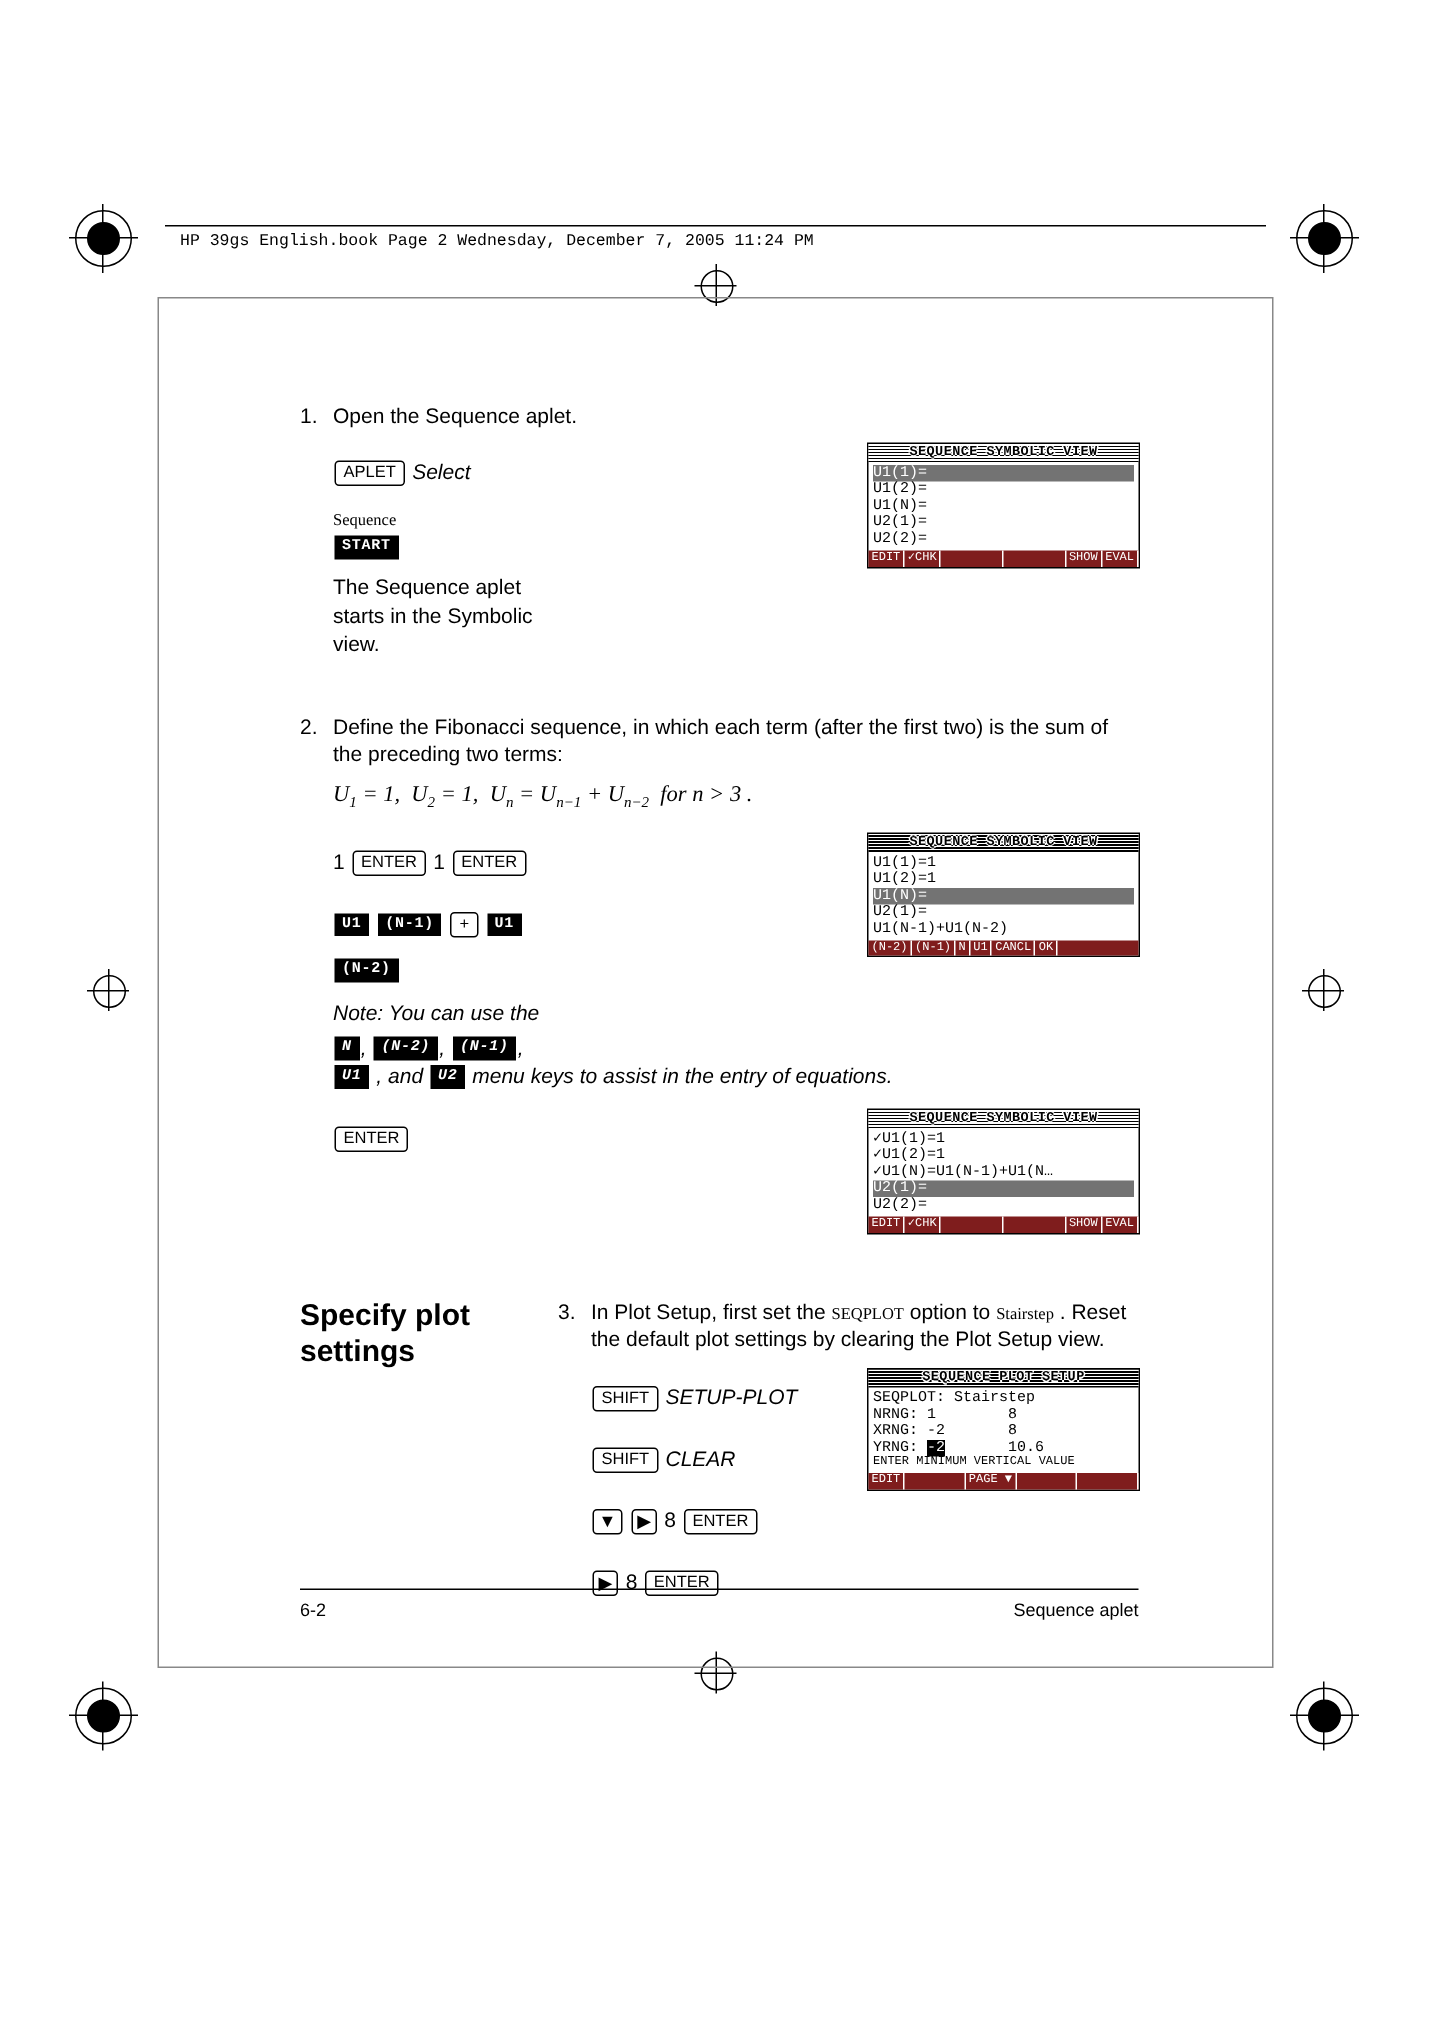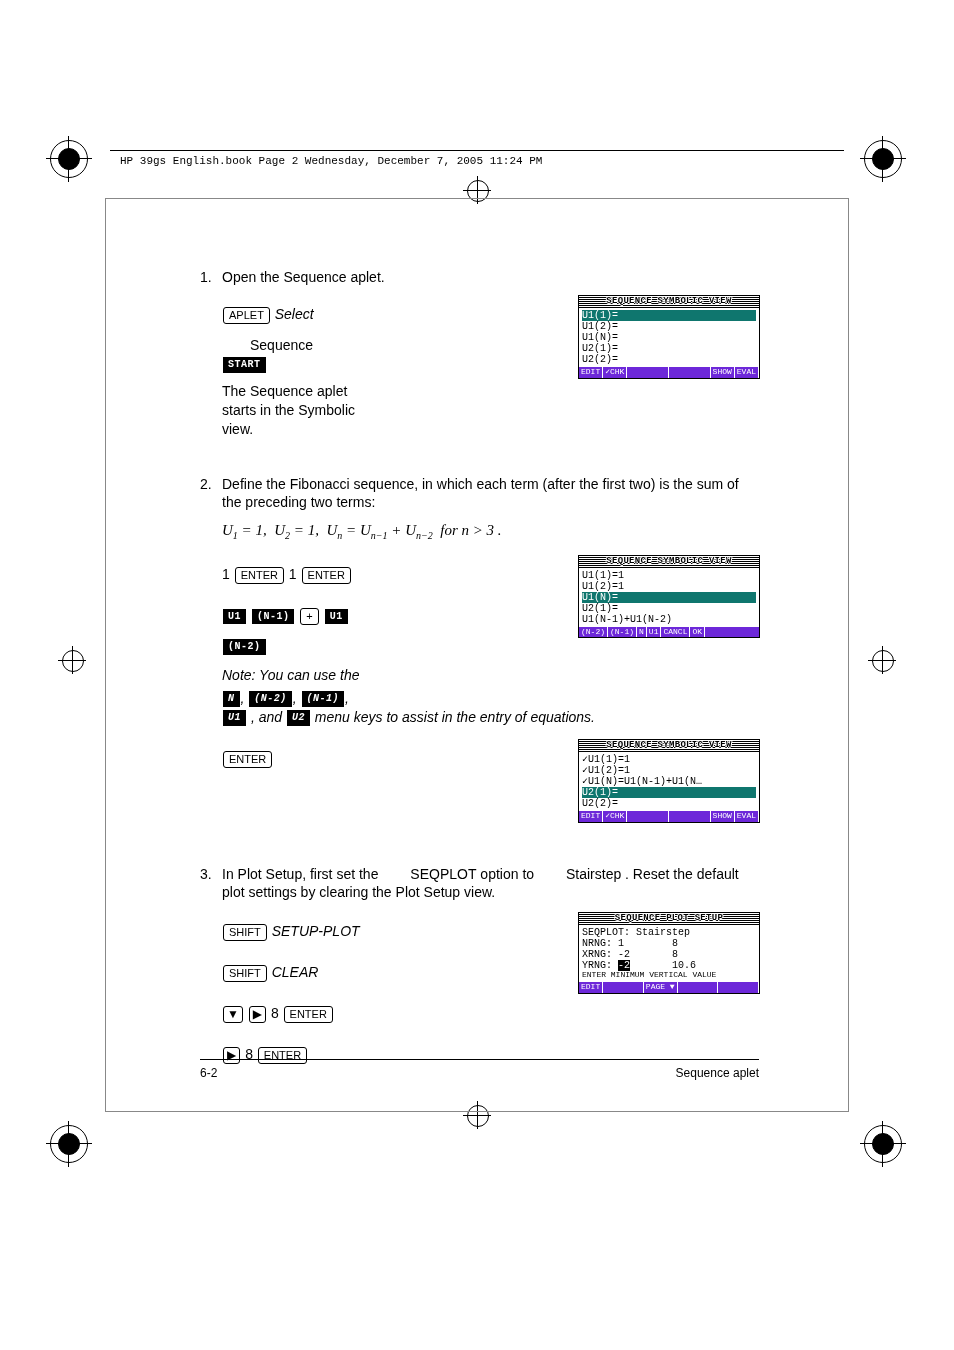--- a/index.html
+++ b/index.html
@@ -102,40 +102,40 @@
     color: #fff;
     font-family: "Courier New", monospace;
     font-size: 10px;
     font-weight: bold;
     padding: 1px 5px;
     vertical-align: middle;
     margin: 1px 1px;
     letter-spacing: 0.5px;
   }
   .italic-label { font-style: italic; }
-  .mono { font-family: Liberation Sans, sans-serif; font-size: 14px; margin-left: 28px; }
+  .mono { font-family: Liberation Serif, serif; font-size: 11px; }
   .blue-italic { font-style: italic; color:#000; }
 
   .screenshot {
     background: #fff;
     border: 1px solid #000;
     font-family: "Courier New", monospace;
     font-size: 10px;
     line-height: 1.1;
     width: 180px;
     padding: 0;
     float: right;
     margin-left: 10px;
     margin-bottom: 6px;
   }
   .screenshot .scr-title { background: repeating-linear-gradient(0deg,#000,#000 1px,#fff 1px,#fff 2px); text-align:center; font-weight:bold; font-size:9px; padding:1px 0; letter-spacing:0.3px; color:#000; text-shadow:1px 0 #fff,-1px 0 #fff,0 1px #fff,0 -1px #fff;}
   .screenshot .scr-body { padding: 2px 3px; min-height: 46px;}
   .screenshot .scr-row { white-space: pre; }
-  .screenshot .scr-row.hl { background:#0f766e; color:#fff; display:inline-block; width:100%;}
-  .screenshot .scr-menu { display:flex; background:#6d28d9; color:#fff; font-size:8px;font-family:Liberation Mono, monospace;}
+  .screenshot .scr-row.hl { background:#737373; color:#fff; display:inline-block; width:100%;}
+  .screenshot .scr-menu { display:flex; background:#7f1d1d; color:#fff; font-size:8px;font-family:Liberation Mono, monospace;}
   .screenshot .scr-menu span { border-right:1px solid #fff; padding:1px 2px; flex:0 0 auto;}
   .screenshot .scr-menu span.blank { flex:1; border-right:1px solid #fff;}
 
   .footer {
     position: absolute;
     bottom: 270px;
     left: 200px;
     right: 195px;
     border-top: 1px solid #000;
     padding-top: 6px;
@@ -321,20 +321,21 @@
             </div>
             <span class="key">ENTER</span>
             <div style="clear:both;"></div>
           </div>
         </div>
       </div>
     </div>
   </div>
 
   <div class="section">
+    <div class="section-title">Specify plot settings</div>
     <div class="section-body">
       <div class="step-row">
         <div class="step-num">3.</div>
         <div class="step-body">
           <span>In Plot Setup, first set the </span>
           <span class="mono">SEQPLOT</span>
           <span> option to </span>
           <span class="mono">Stairstep</span>
           <span>. Reset the default plot settings by clearing the Plot Setup view.</span>
 

